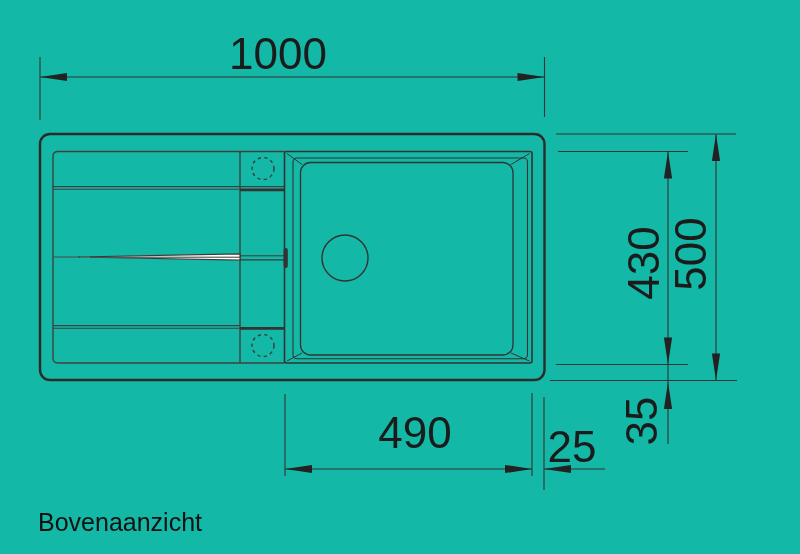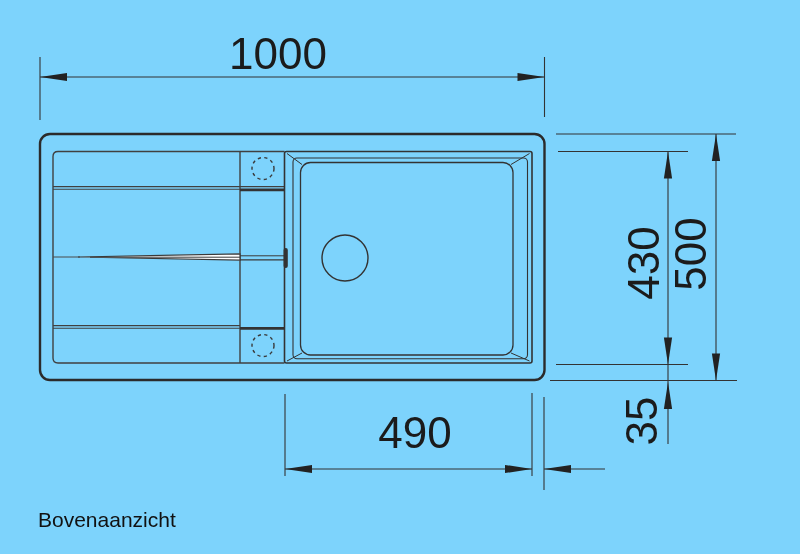--- a/index.html
+++ b/index.html
@@ -1,27 +1,27 @@
 <!DOCTYPE html>
 <html><head>
 <meta charset="utf-8">
 <style>
   html,body{margin:0;padding:0;background:#fff;}
   .canvas{
-    position:relative;width:800px;height:554px;background:#7dd3fc;overflow:hidden;
+    position:relative;width:800px;height:554px;background:#14b8a6;overflow:hidden;
     font-family:"Liberation Sans", sans-serif;
   }
   .canvas svg{position:absolute;left:0;top:0;}
   .dim-label{
     position:absolute;color:#1b1b1b;font-size:44px;line-height:1;white-space:nowrap;
     transform:translate(-50%,-50%);letter-spacing:0px;
   }
   .dim-label.vert{transform:translate(-50%,-50%) rotate(-90deg);}
   .view-label{
-    position:absolute;color:#111;font-size:21px;line-height:1.2;white-space:nowrap;
+    position:absolute;color:#111;font-size:25px;line-height:1.2;white-space:nowrap;
   }
 </style>
 </head>
 <body>
 
 <div class="canvas">
 
   <svg width="800" height="554" viewBox="0 0 800 554">
 
     <g fill="none" stroke="#2b2b2b" stroke-width="2.4">
@@ -113,17 +113,18 @@
   </svg>
 
   <div class="dim-label" style="left:278px;top:54px;">1000</div>
 
   <div class="dim-label vert" style="left:691px;top:254px;">500</div>
 
   <div class="dim-label vert" style="left:644px;top:263px;">430</div>
 
   <div class="dim-label" style="left:415px;top:433px;">490</div>
 
+  <div class="dim-label" style="left:572px;top:447px;">25</div>
 
   <div class="dim-label vert" style="left:642px;top:421px;">35</div>
 
   <div class="view-label" style="left:38px;top:507px;">Bovenaanzicht</div>
 </div>
 
 </body></html>

